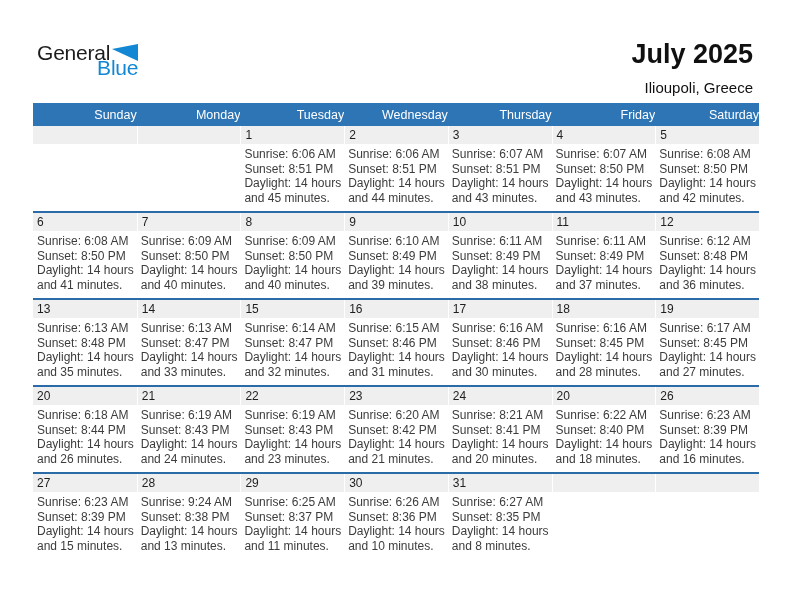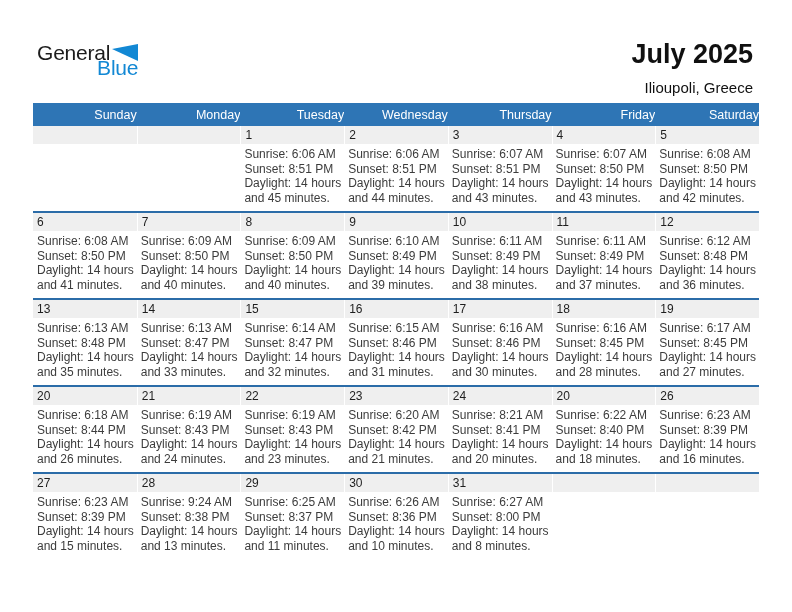--- a/index.html
+++ b/index.html
@@ -350,21 +350,21 @@
               <div>Sunrise: 6:26 AM</div>
               <div>Sunset: 8:36 PM</div>
               <div>Daylight: 14 hours</div>
               <div>and 10 minutes.</div>
             </div>
           </div>
           <div class="cell">
             <div class="daynum">31</div>
             <div class="details">
               <div>Sunrise: 6:27 AM</div>
-              <div>Sunset: 8:00 PM</div>
+              <div>Sunset: 8:35 PM</div>
               <div>Daylight: 14 hours</div>
               <div>and 8 minutes.</div>
             </div>
           </div>
           <div class="cell">
             <div class="daynum"></div>
             <div class="details"></div>
           </div>
           <div class="cell">
             <div class="daynum"></div>

